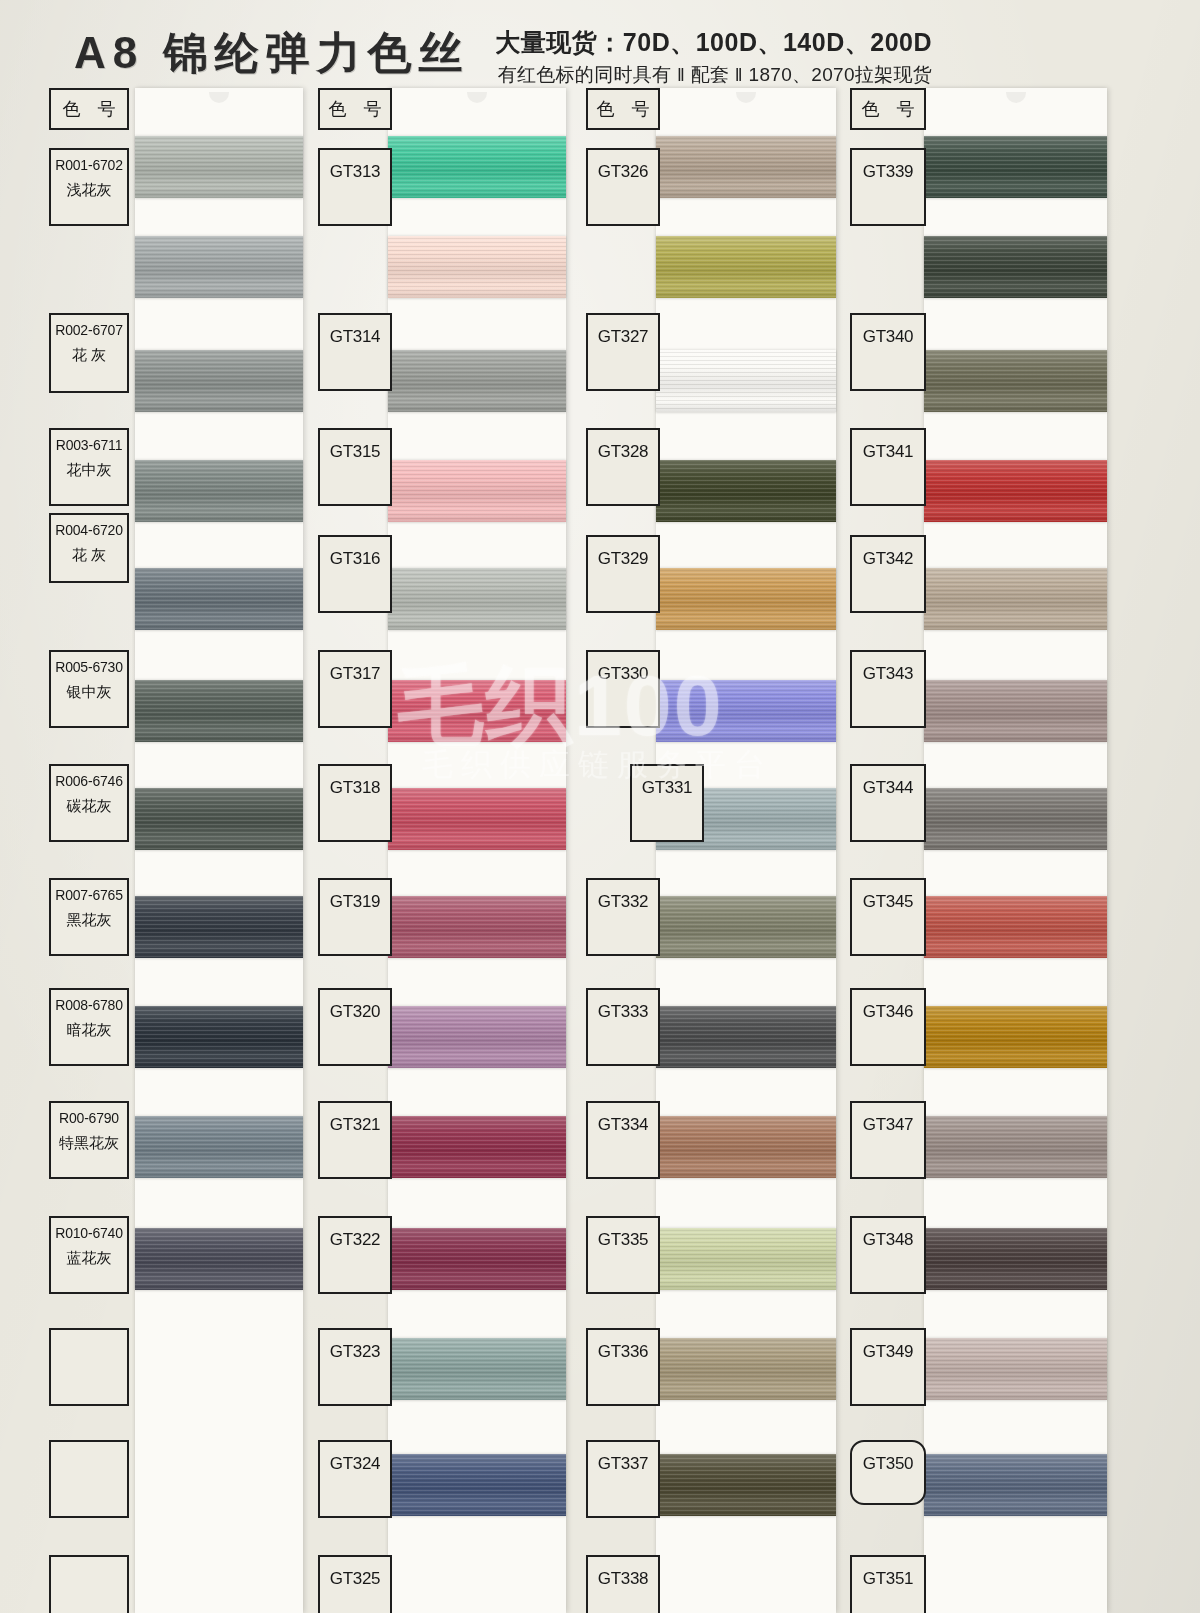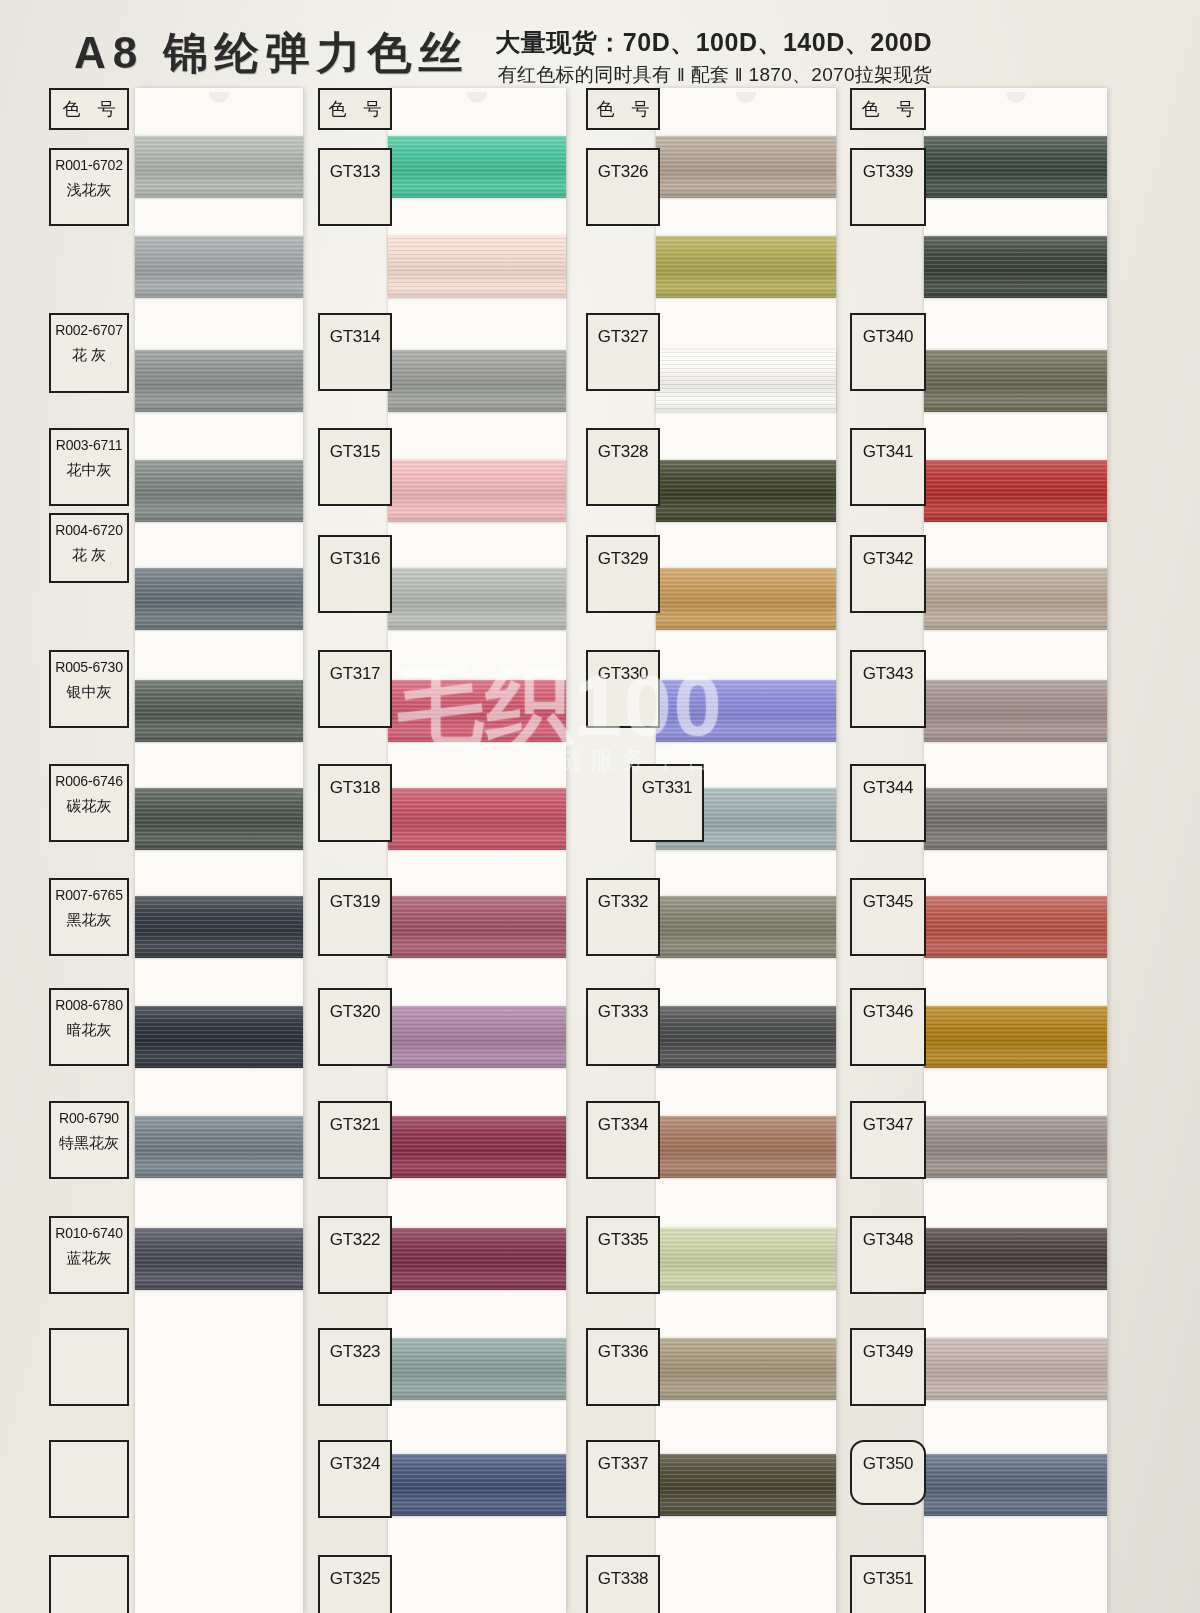--- a/index.html
+++ b/index.html
@@ -210,23 +210,23 @@
     left: 0; top: 0;
     font-size: 86px;
     font-weight: bold;
     letter-spacing: 2px;
     color: rgba(255,255,255,0.88);
     text-shadow: 0 0 2px rgba(255,255,255,0.9);
     white-space: nowrap;
   }
   #wm-sub {
     position: absolute;
-    left: 32px;
+    left: 24px;
     top: 96px;
-    font-size: 24px;
+    font-size: 31px;
     letter-spacing: 8px;
     color: rgba(255,255,255,0.80);
     white-space: nowrap;
   }
 </style>
 </head>
 <body>
 
 <div id="card">
 

